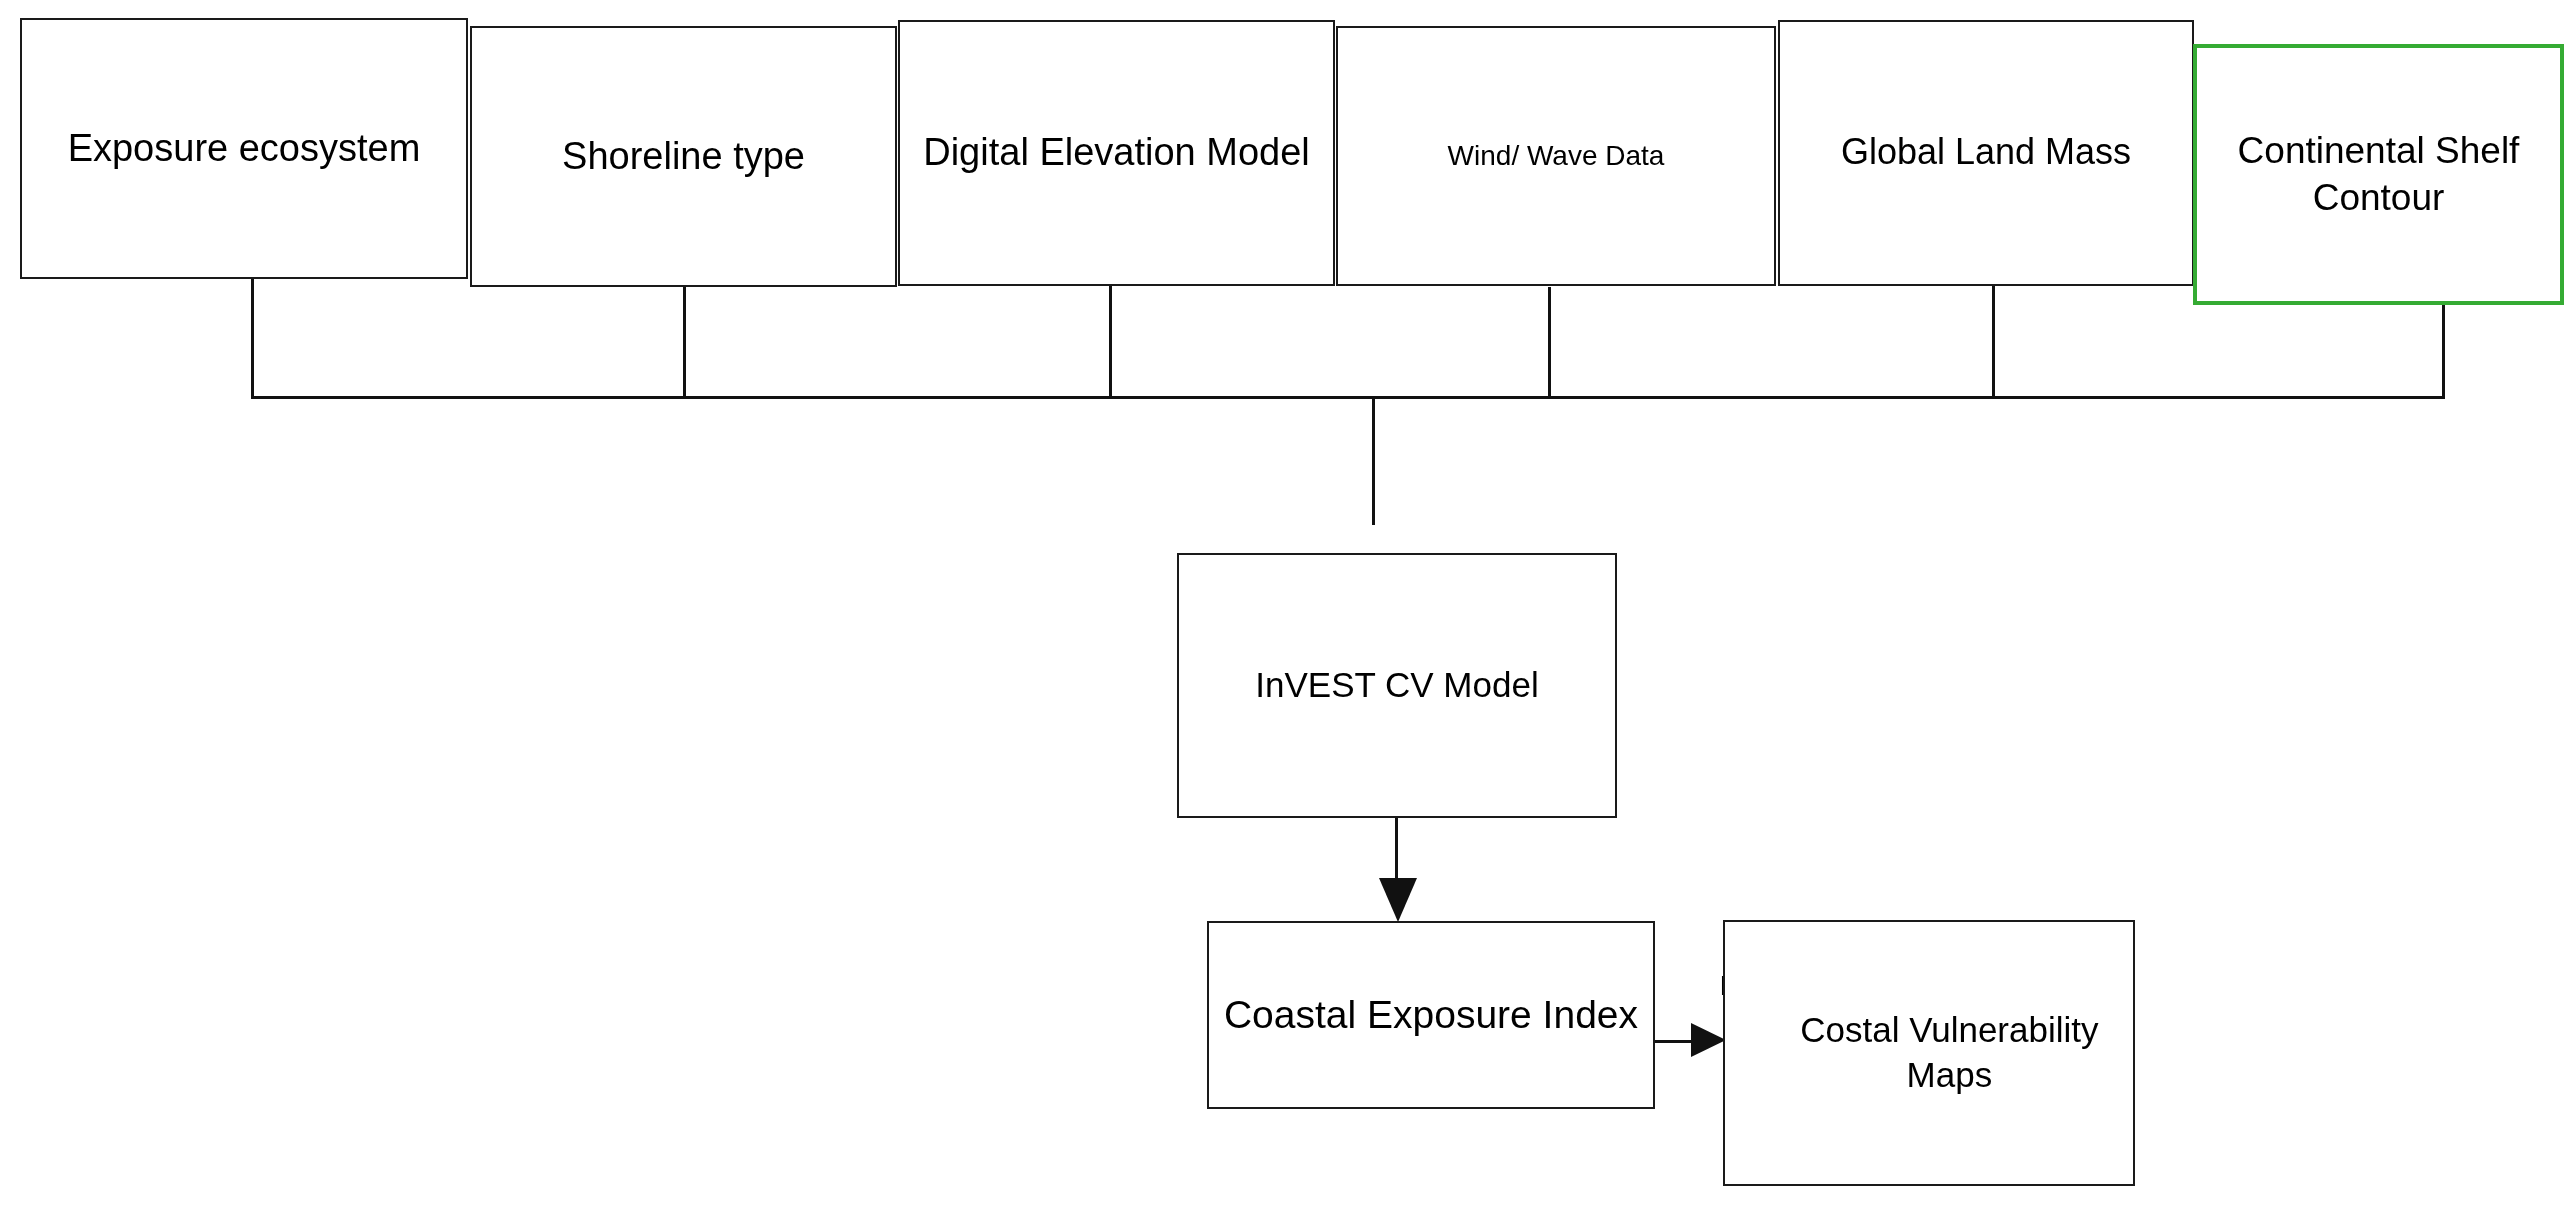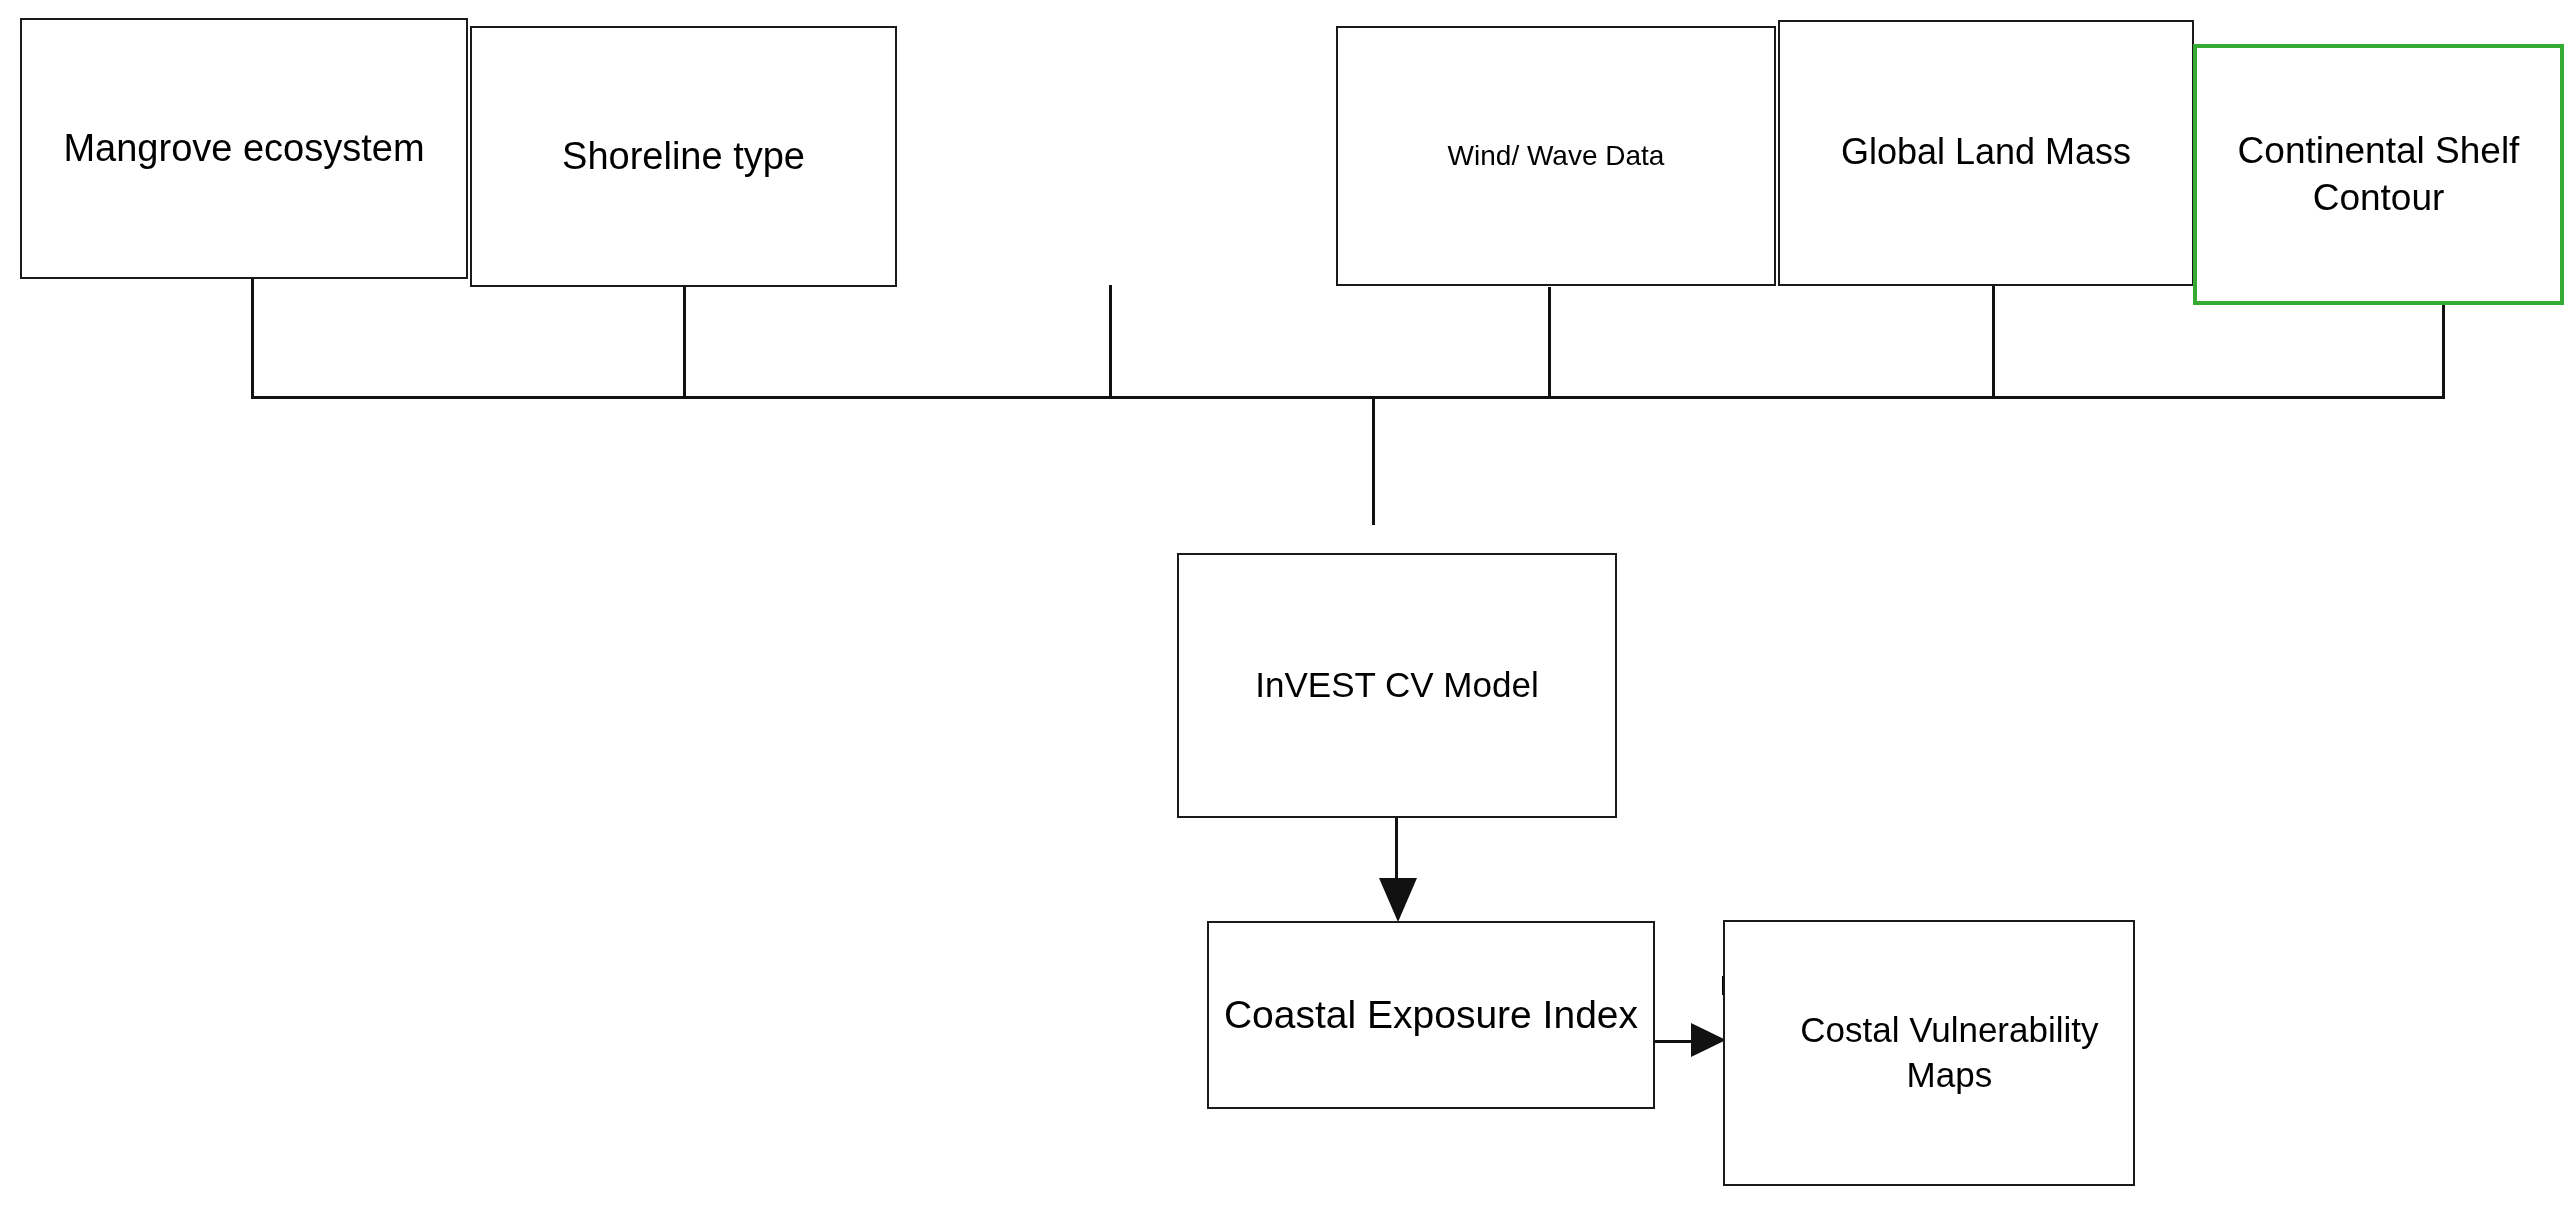--- a/index.html
+++ b/index.html
@@ -135,27 +135,30 @@
     z-index: 4;
     white-space: nowrap;
   }
 </style>
 </head>
 <body>
 
 <div id="canvas">
 
   <div class="node" id="node-mangrove">
-    <span class="label">Mangrove ecosystem</span>
+    <span class="label">Exposure ecosystem</span>
   </div>
 
   <div class="node" id="node-shoreline">
     <span class="label">Shoreline type</span>
   </div>
 
+  <div class="node" id="node-dem">
+    <span class="label">Digital Elevation Model</span>
+  </div>
 
   <div class="node" id="node-windwave">
     <span class="label">Wind/ Wave Data</span>
   </div>
 
   <div class="node" id="node-landmass">
     <span class="label">Global Land Mass</span>
   </div>
 
   <div class="node green" id="node-shelf">

